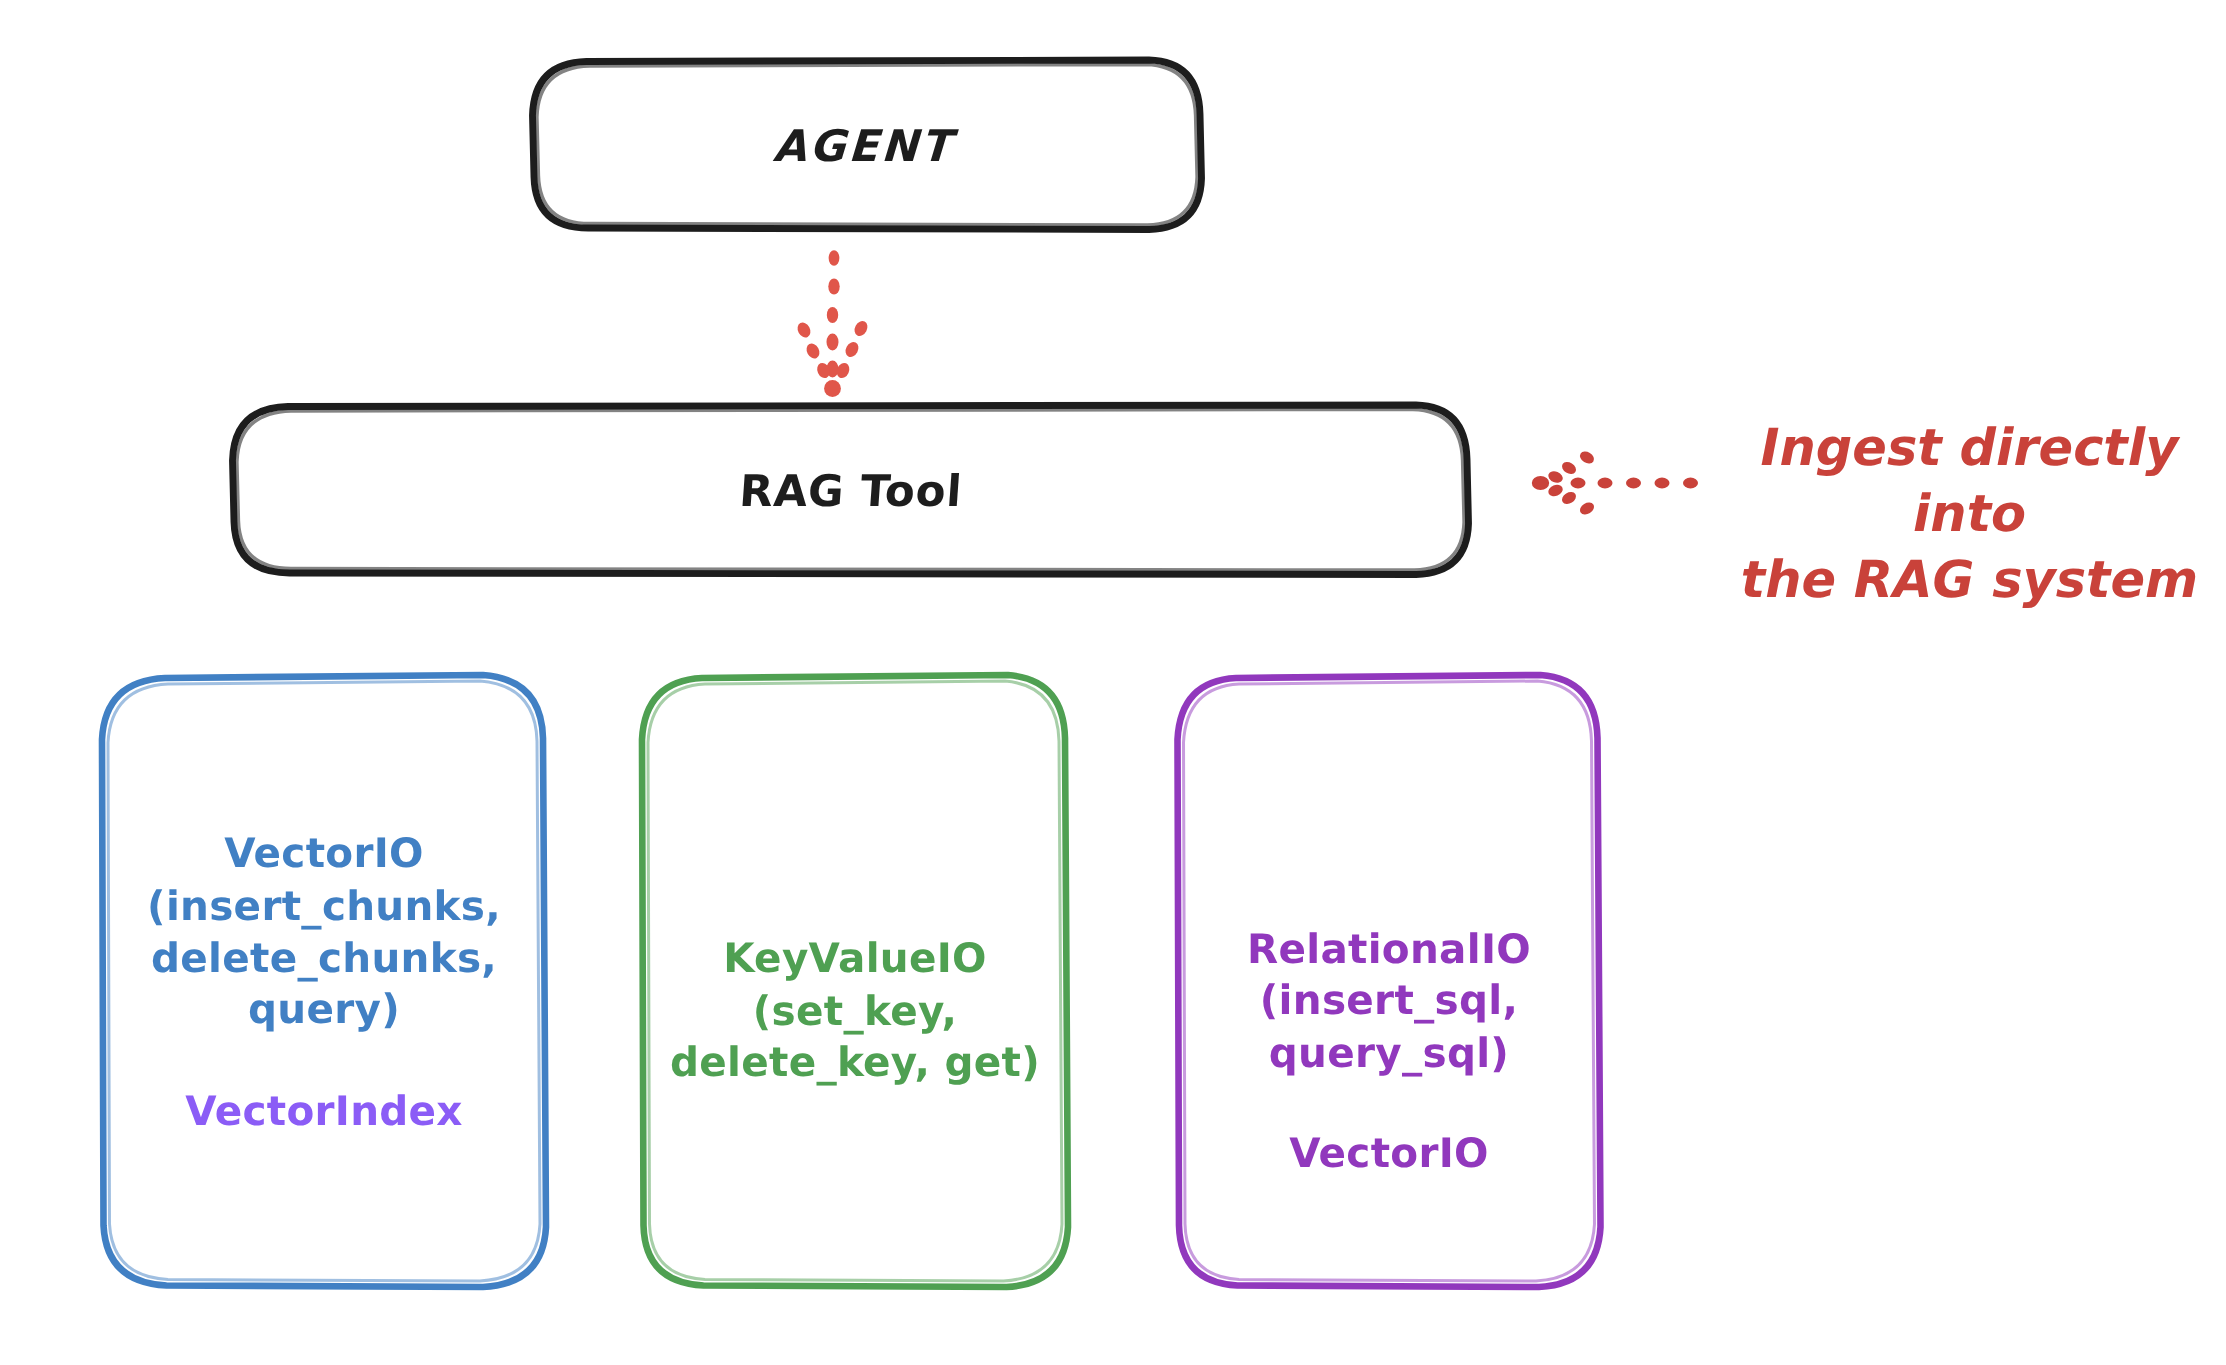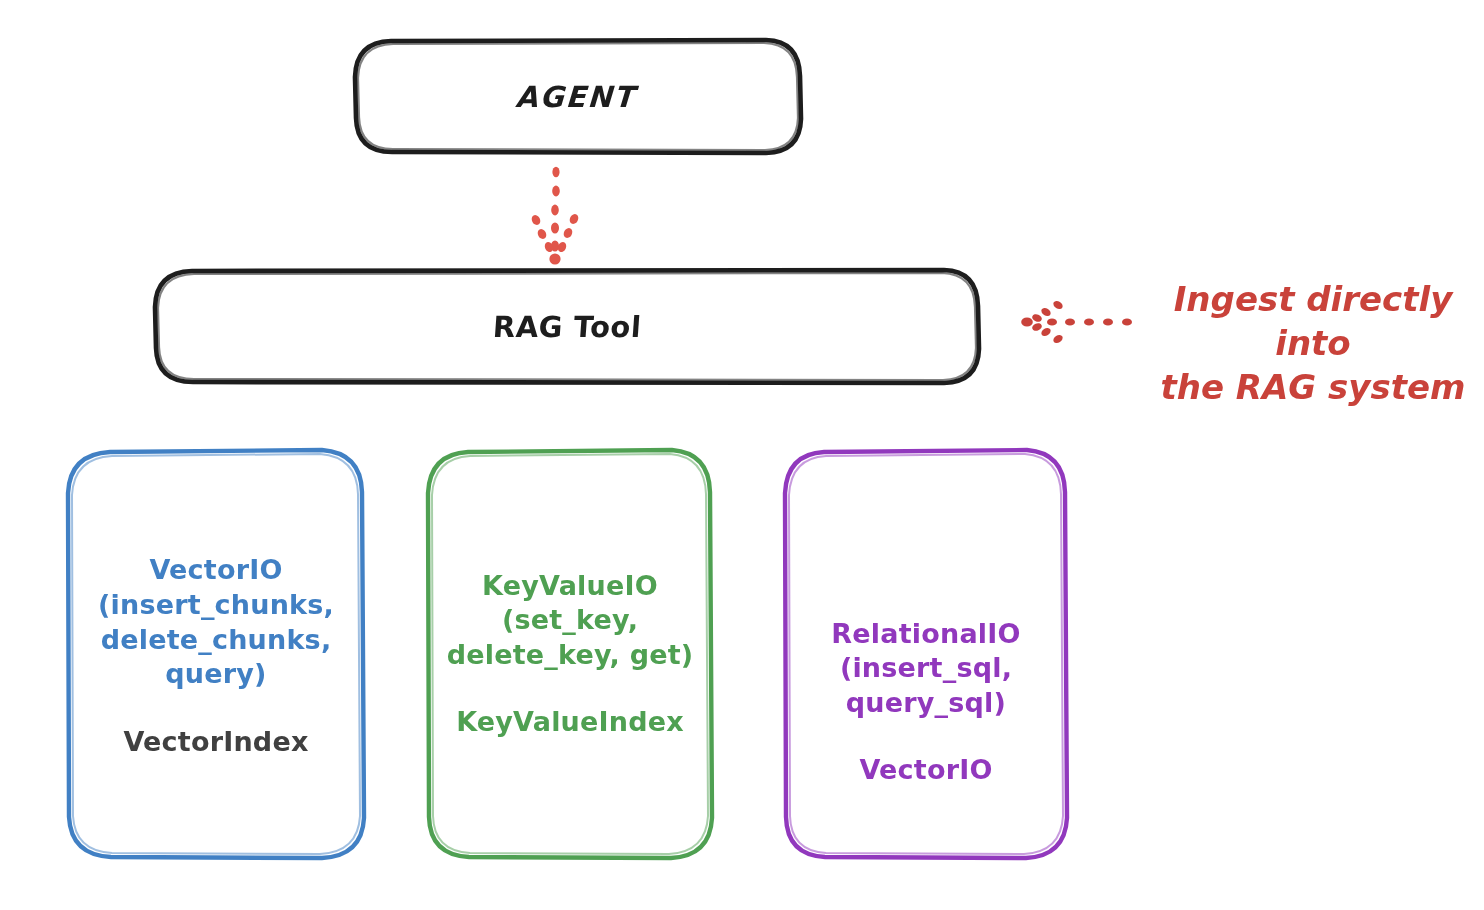--- a/index.html
+++ b/index.html
@@ -65,21 +65,21 @@
     color: #1d1d1d;
     letter-spacing: 0.5px;
     transform: skewX(-4deg);
   }
 
   
   .store-node {
     padding: 0 10px;
   }
   #store-0 { left: 68px;  top: 450px; width: 296px; height: 410px; }
-  #store-1 { left: 428px; top: 448px; width: 284px; height: 410px; }
+  #store-1 { left: 428px; top: 470px; width: 284px; height: 410px; }
   #store-2 { left: 785px; top: 450px; width: 282px; height: 502px; }
 
   .store-inner {
     display: flex;
     flex-direction: column;
     align-items: center;
     justify-content: center;
     width: 100%;
   }
   .store-title {
@@ -187,30 +187,29 @@
 <div class="node" id="ragtool-node">
   <span id="ragtool-label">RAG Tool</span>
 </div>
 
 <div class="node store-node" id="store-0">
   <div class="store-inner">
     <span class="store-title" style="color:#4180c4;">VectorIO
 (insert_chunks,
 delete_chunks,
 query)</span>
-    <span class="store-index" style="color:#404040;">VectorIndex</span>
+    <span class="store-index" style="color:#8b5cf6;">VectorIndex</span>
   </div>
 </div>
 
 <div class="node store-node" id="store-1">
   <div class="store-inner">
     <span class="store-title" style="color:#4fa052;">KeyValueIO
 (set_key,
 delete_key, get)</span>
-    <span class="store-index" style="color:#4fa052;">KeyValueIndex</span>
   </div>
 </div>
 
 <div class="node store-node" id="store-2">
   <div class="store-inner">
     <span class="store-title" style="color:#9138bd;">RelationalIO
 (insert_sql,
 query_sql)</span>
     <span class="store-index" style="color:#9138bd;">VectorIO</span>
   </div>

